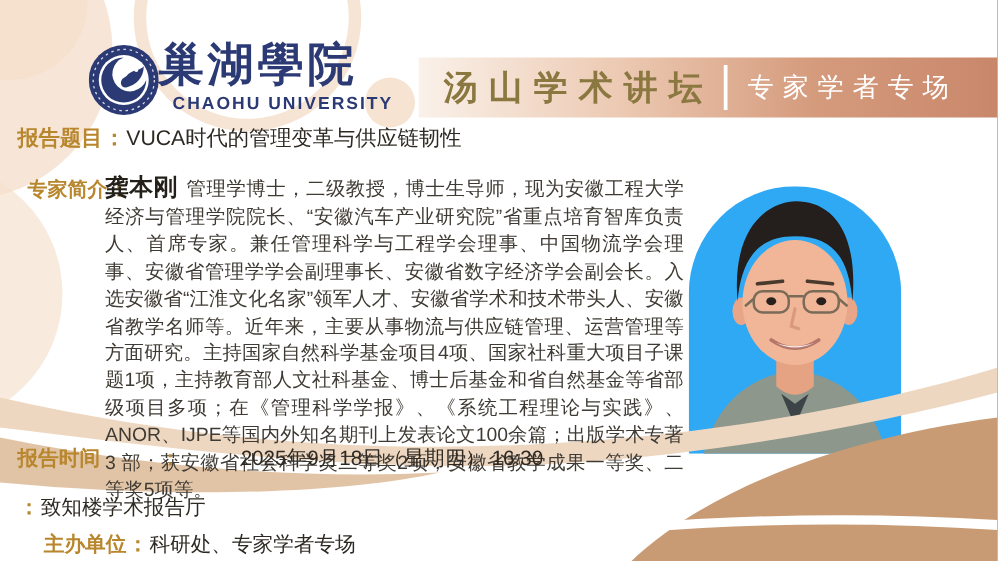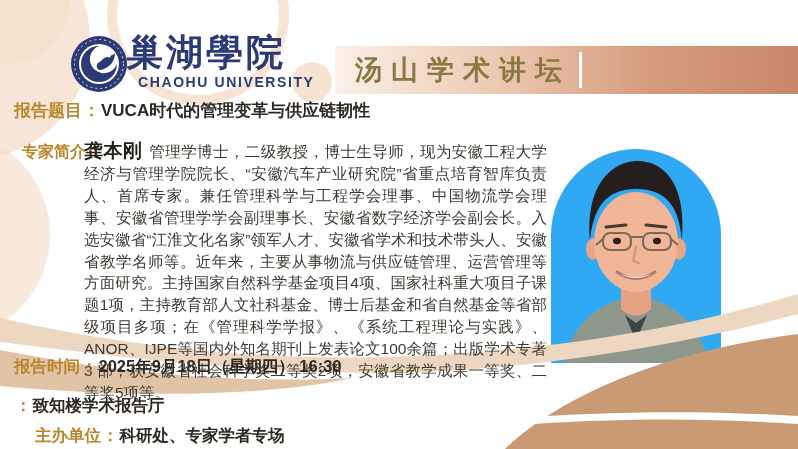--- a/index.html
+++ b/index.html
@@ -29,28 +29,28 @@
   .banner-forum{margin-left:20px;font-size:27px;font-weight:bold;color:var(--olive);
     letter-spacing:9px;white-space:nowrap;}
   .banner-sep{width:3px;height:36px;background:#fff;margin:0 16px 0 8px;flex:none;}
   .banner-session{font-family:"Liberation Serif","DejaVu Serif",serif;font-size:21px;
     color:#fff;letter-spacing:7px;white-space:nowrap;}
 
   
   .row{position:absolute;z-index:3;display:flex;align-items:baseline;white-space:nowrap;justify-content:center;}
   .lab{color:var(--gold);font-weight:bold;}
   .colon{color:var(--gold);font-weight:bold;margin:0 1px;}
-  .val{color:var(--ink);font-weight:bold;}
+  .val{color:var(--ink);font-weight:normal;}
   .title-row{left:14px;top:99px;font-size:17px;}
   .expert-label{left:22px;top:142px;font-size:16px;}
   .bio{position:absolute;left:84px;top:140px;width:463px;z-index:3;
     font-size:15.5px;line-height:21.9px;color:var(--body);text-align:justify;}
   .bio .name{font-size:19px;font-weight:bold;color:#23201a;margin-right:7px;}
   .detail{font-size:16.5px;}
-  .d0{left:14px;top:356px;}
+  .d0{left:14px;top:356px;gap:47px;}
   .d1{left:14px;top:395px;}
   .d2{left:14px;top:425px;margin-left:21px;}
 
   
   .c-soft{fill:var(--peach);}
   .c-ring{fill:none;stroke:var(--peach);stroke-width:10px;}
   .w-light{fill:var(--tan-light);}
   .w-mid{fill:var(--tan-mid);}
   .w-copper{fill:var(--copper);}
   .w-white{fill:#ffffff;}
@@ -103,20 +103,21 @@
     <path d="M28,10 A18,18 0 1 0 46,28 A14,14 0 1 1 28,10 Z" fill="var(--navy)"></path>
     <path d="M30,25 C35,19 41,21 44,17 C44,26 38,32 30,34 C26,34.5 24.5,30 27,27 Z" fill="var(--navy)"></path>
     <circle cx="38" cy="20" r="1.6" fill="#fff"></circle>
   </svg>
   <div class="uni-cn">巢湖學院</div>
   <div class="uni-en">CHAOHU UNIVERSITY</div>
 
   <div class="banner">
     <span class="banner-forum">汤山学术讲坛</span>
     <span class="banner-sep"></span>
+    <span class="banner-session">专家学者专场</span>
   </div>
 
   <div class="row title-row">
     <span class="lab">报告题目</span>
     <span class="colon">：</span>
     <span class="val">VUCA时代的管理变革与供应链韧性</span>
   </div>
 
   <div class="row expert-label">
     <span class="lab">专家简介</span>

